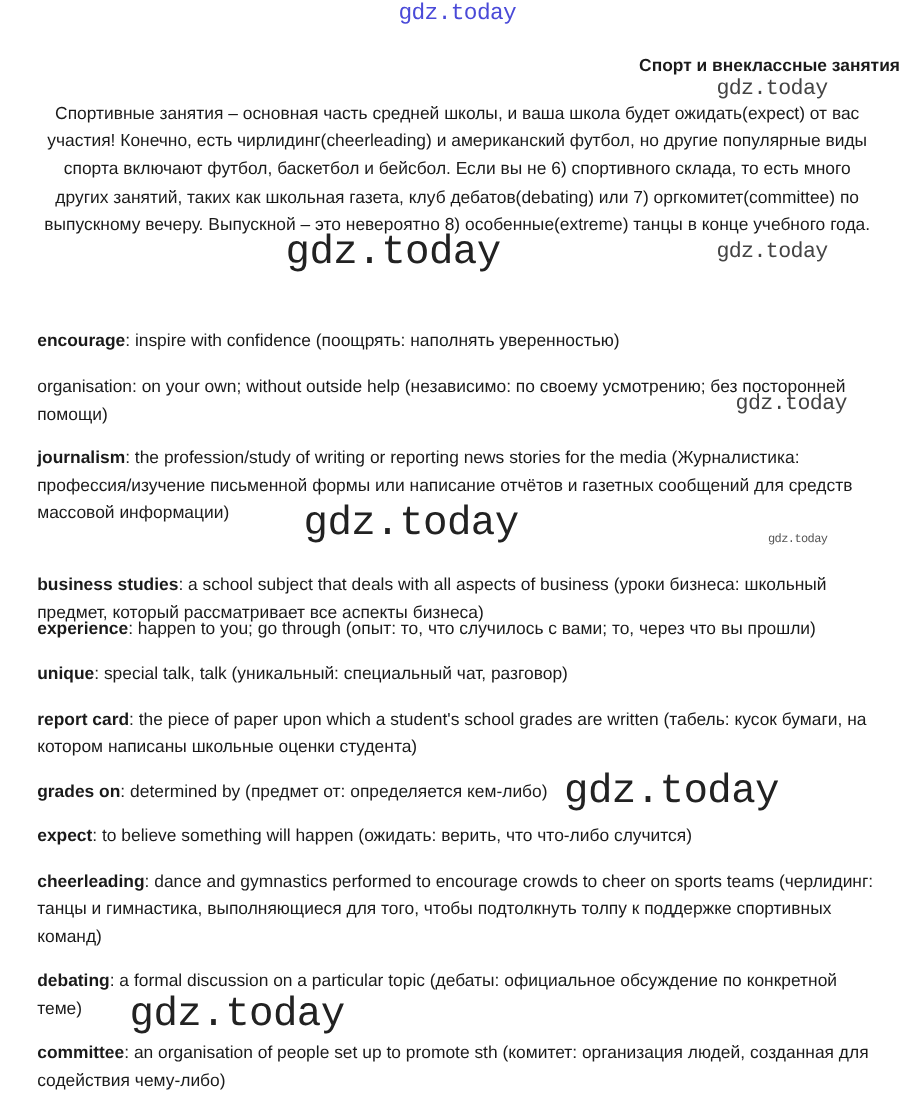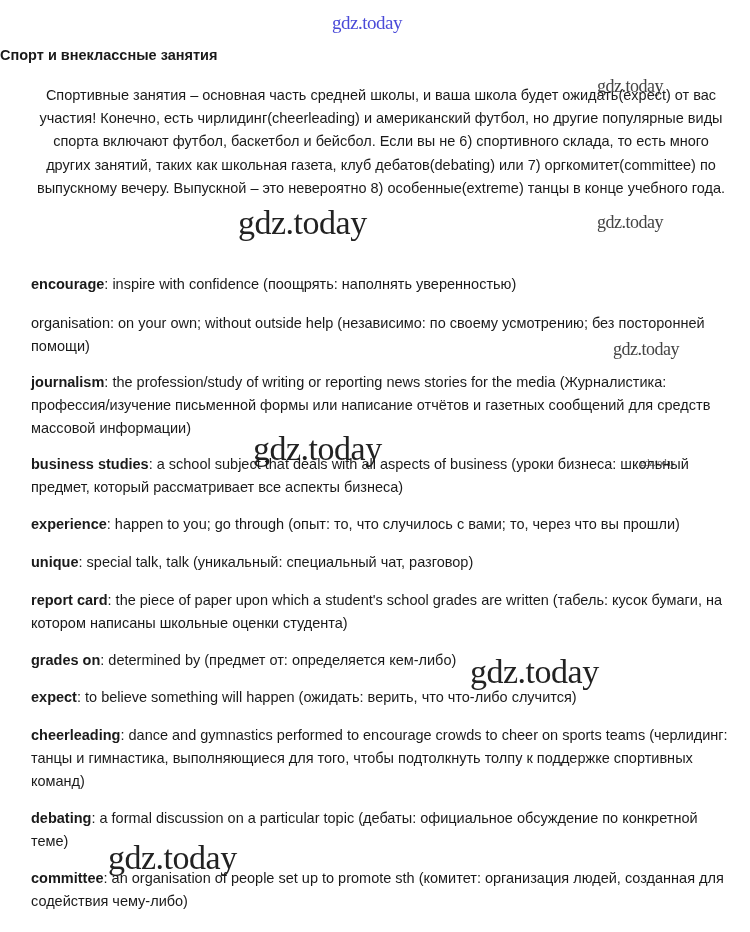--- a/index.html
+++ b/index.html
@@ -2,36 +2,36 @@
 <html><head>
   <meta charset="utf-8">
   <style>
     html, body { margin: 0; padding: 0; background: #ffffff; }
     body {
       width: 750px; height: 932px; position: relative; overflow: hidden;
       font-family: "Liberation Sans Narrow", "Liberation Sans", sans-serif;
       color: #1a1a1a;
     }
     .wm {
-      position: absolute; font-family: Liberation Serif, serif;
-      font-weight: 200; color: #333; white-space: nowrap; letter-spacing: -0.5px; margin-top: 12px;
+      position: absolute; font-family: Liberation Mono, monospace;
+      font-weight: 200; color: #333; white-space: nowrap; letter-spacing: -0.5px;
     }
     .wm-top { left: 332px; top: 0px; font-size: 19px; color: #4a4ad8; }
     .wm-s1 { left: 597px; top: 64px; font-size: 18px; color: #444; }
     .wm-big1 { left: 238px; top: 192px; font-size: 34px; color: #222; }
     .wm-s2 { left: 597px; top: 200px; font-size: 18px; color: #444; }
     .wm-s3 { left: 613px; top: 327px; font-size: 18px; color: #444; }
     .wm-big2 { left: 253px; top: 418px; font-size: 34px; color: #222; }
     .wm-tiny { left: 640px; top: 445px; font-size: 10px; color: #555; }
     .wm-big3 { left: 470px; top: 641px; font-size: 34px; color: #222; }
     .wm-big4 { left: 108px; top: 827px; font-size: 34px; color: #222; }
 
     .title {
       position: absolute; left: 0; width: 750px; top: 47px;
-      text-align: left; font-weight: bold; font-size: 14.5px;
+      text-align: right; font-weight: bold; font-size: 14.5px;
     }
     .intro {
       position: absolute; left: 31px; top: 84px; width: 700px;
       font-size: 14.5px; line-height: 23.2px; text-align: center;
     }
     .entry {
       position: absolute; left: 31px; width: 700px;
       font-size: 14.5px; line-height: 23px;
     }
     .term { font-weight: bold; }
@@ -49,21 +49,21 @@
 <div class="wm wm-tiny">gdz.today</div>
 <div class="wm wm-big3">gdz.today</div>
 <div class="wm wm-big4">gdz.today</div>
 
 <div class="title">Спорт и внеклассные занятия</div>
 <div class="intro">Спортивные занятия – основная часть средней школы, и ваша школа будет ожидать(expect) от вас участия! Конечно, есть чирлидинг(cheerleading) и американский футбол, но другие популярные виды спорта включают футбол, баскетбол и бейсбол. Если вы не 6) спортивного склада, то есть много других занятий, таких как школьная газета, клуб дебатов(debating) или 7) оргкомитет(committee) по выпускному вечеру. Выпускной – это невероятно 8) особенные(extreme) танцы в конце учебного года.</div>
 
 <div class="entry" style="top:273px"><span class="term">encourage</span><span>: inspire with confidence (поощрять: наполнять уверенностью)</span></div>
 <div class="entry" style="top:312px"><span class="term plain">organisation</span><span>: on your own; without outside help (независимо: по своему усмотрению; без посторонней помощи)</span></div>
 <div class="entry" style="top:371px"><span class="term">journalism</span><span>: the profession/study of writing or reporting news stories for the media (Журналистика: профессия/изучение письменной формы или написание отчётов и газетных сообщений для средств массовой информации)</span></div>
-<div class="entry" style="top:453px"><span class="term">business studies</span><span>: a school subject that deals with all aspects of business (уроки бизнеса: школьный предмет, который рассматривает все аспекты бизнеса)</span></div>
+<div class="entry" style="top:477px"><span class="term">business studies</span><span>: a school subject that deals with all aspects of business (уроки бизнеса: школьный предмет, который рассматривает все аспекты бизнеса)</span></div>
 <div class="entry" style="top:513px"><span class="term">experience</span><span>: happen to you; go through (опыт: то, что случилось с вами; то, через что вы прошли)</span></div>
 <div class="entry" style="top:551px"><span class="term">unique</span><span>: special talk, talk (уникальный: специальный чат, разговор)</span></div>
 <div class="entry" style="top:589px"><span class="term">report card</span><span>: the piece of paper upon which a student's school grades are written (табель: кусок бумаги, на котором написаны школьные оценки студента)</span></div>
 <div class="entry" style="top:649px"><span class="term">grades on</span><span>: determined by (предмет от: определяется кем-либо)</span></div>
 <div class="entry" style="top:686px"><span class="term">expect</span><span>: to believe something will happen (ожидать: верить, что что-либо случится)</span></div>
 <div class="entry" style="top:724px"><span class="term">cheerleading</span><span>: dance and gymnastics performed to encourage crowds to cheer on sports teams (черлидинг: танцы и гимнастика, выполняющиеся для того, чтобы подтолкнуть толпу к поддержке спортивных команд)</span></div>
 <div class="entry" style="top:807px"><span class="term">debating</span><span>: a formal discussion on a particular topic (дебаты: официальное обсуждение по конкретной теме)</span></div>
 <div class="entry" style="top:867px"><span class="term">committee</span><span>: an organisation of people set up to promote sth (комитет: организация людей, созданная для содействия чему-либо)</span></div>
 
 </body></html>

